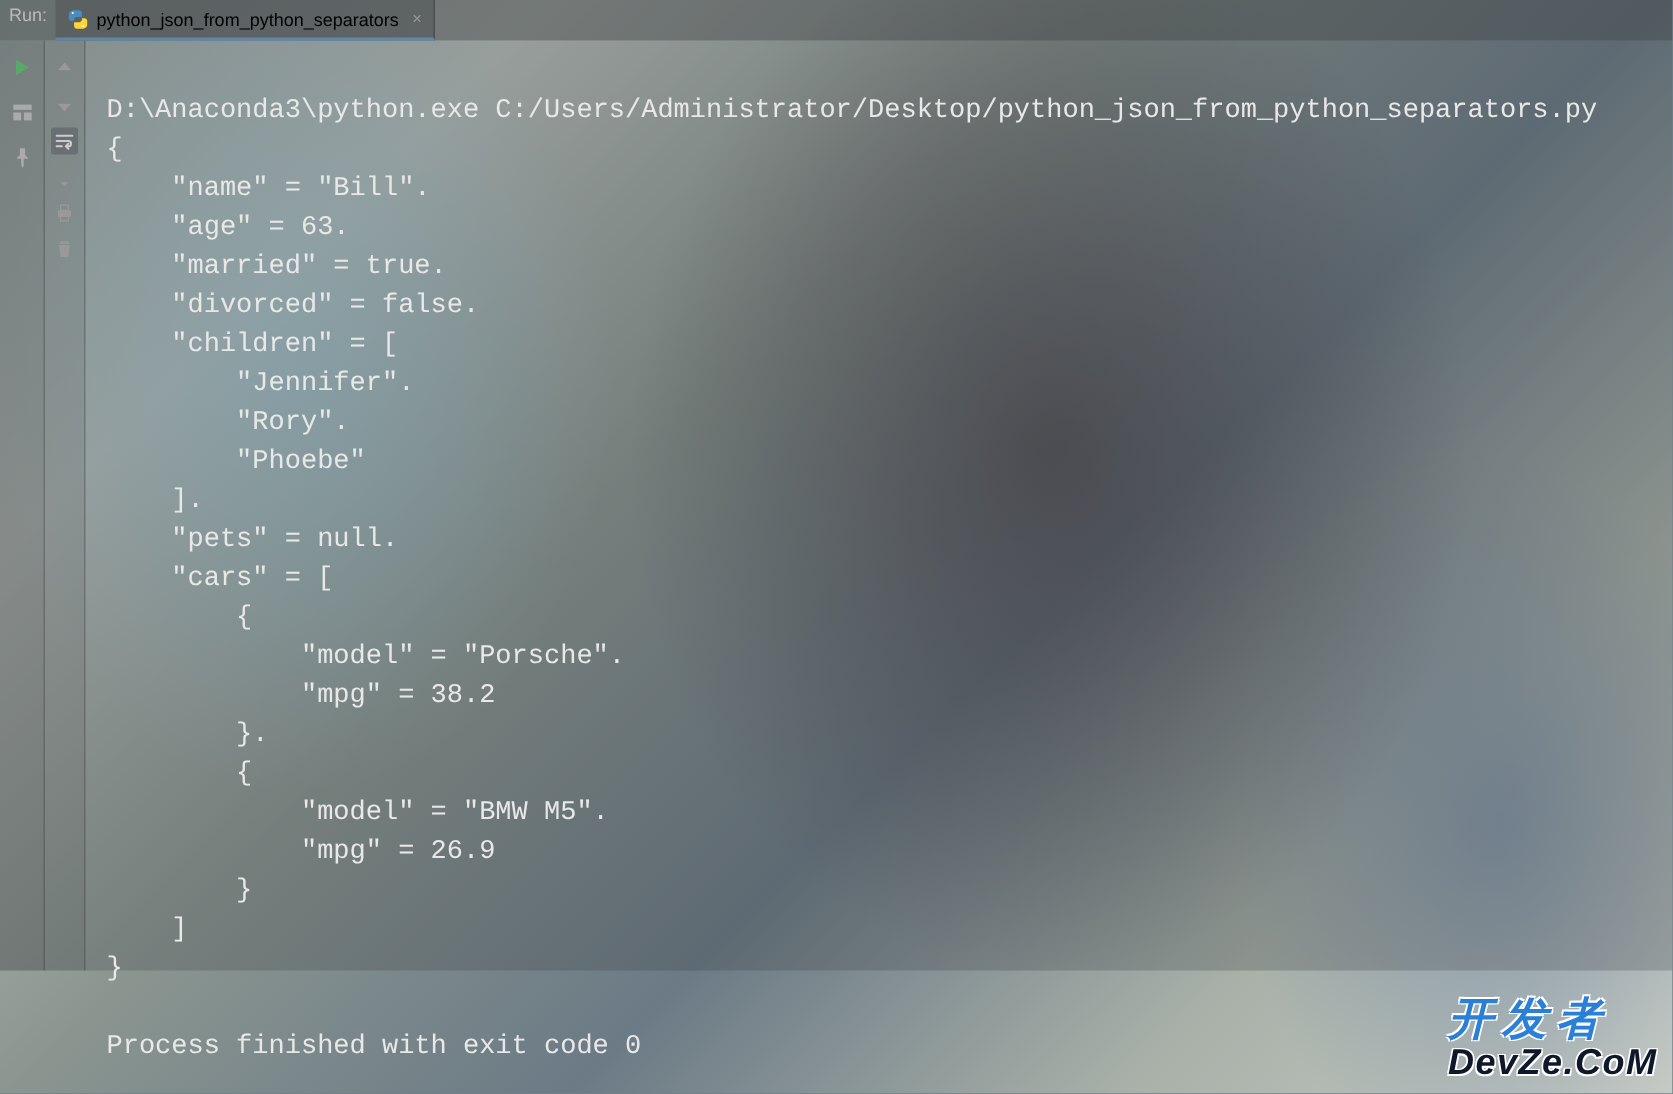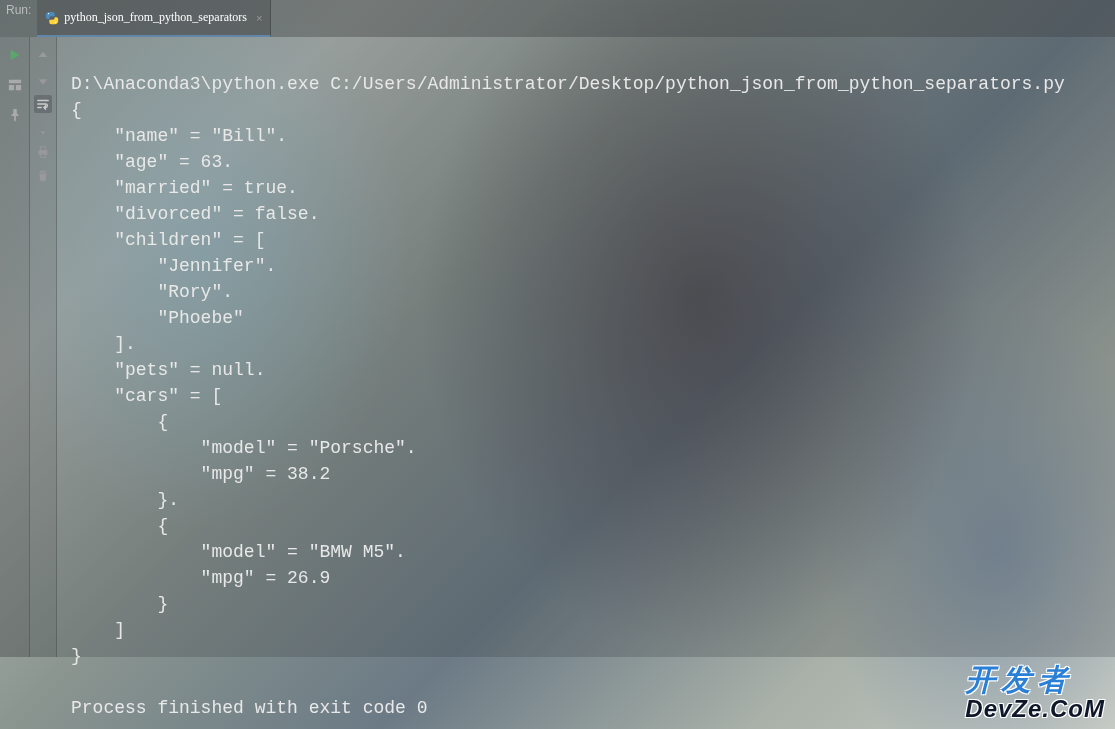--- a/index.html
+++ b/index.html
@@ -16,21 +16,21 @@
     background:
       radial-gradient(ellipse 400px 500px at 700px 300px, rgba(60,50,55,0.6), transparent 70%),
       radial-gradient(ellipse 300px 400px at 200px 250px, rgba(150,200,220,0.5), transparent 70%),
       radial-gradient(ellipse 250px 350px at 1000px 550px, rgba(90,120,160,0.5), transparent 70%),
       linear-gradient(135deg, #9aa8a6 0%, #b8bfba 20%, #8a9590 40%, #6b7a85 60%, #a8b0a8 80%, #c8ccc5 100%);
     z-index: 0;
   }
   .top-bar {
     position: relative;
     z-index: 2;
-    height: 37px;
+    height: 27px;
     display: flex;
     align-items: stretch;
     background: rgba(60,63,65,0.55);
     font-family: "Segoe UI", Arial, sans-serif;
     font-size: 12px;
     color: #bbbbbb;
   }
   .run-label {
     padding: 3px 6px 0 6px;
     color: #bbbbbb;
@@ -41,21 +41,21 @@
     gap: 5px;
     padding: 2px 8px 2px 8px;
     background: rgba(80,83,85,0.55);
     border-right: 1px solid rgba(50,50,50,0.4);
     border-bottom: 2px solid rgba(100,150,200,0.7);
   }
   .tab-icon {
     display: inline-flex;
     width: 14px; height: 14px;
   }
-  .tab-label { color: #ffffff; font-family: Liberation Serif, serif; }
+  .tab-label { color: #000000; }
   .tab-close { color: #999; font-size: 11px; margin-left: 4px; cursor: pointer; }
   .main {
     position: relative;
     z-index: 1;
     display: flex;
     height: 620px;
   }
   .sidebar-left {
     width: 30px;
     background: rgba(60,63,65,0.4);

